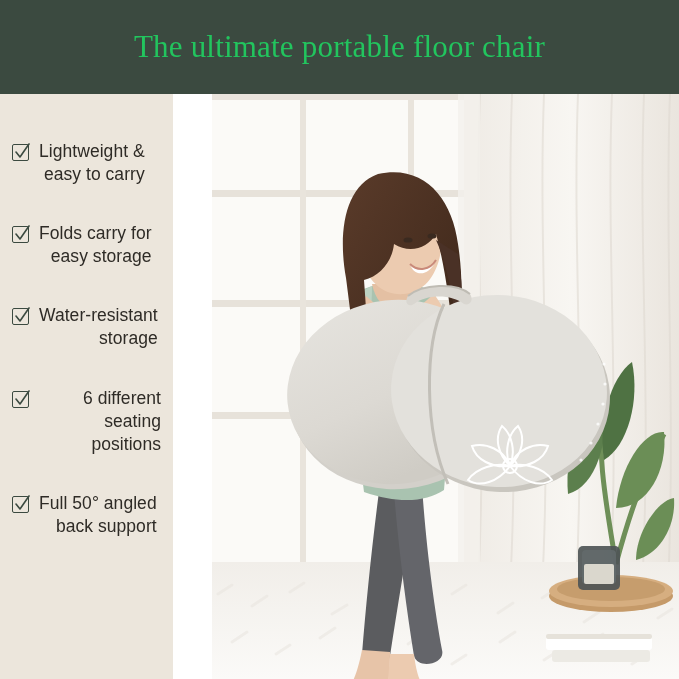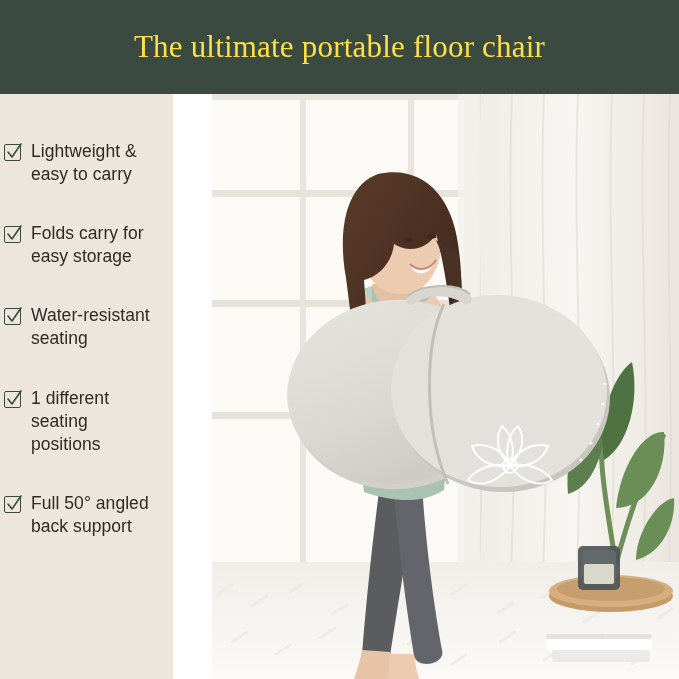--- a/index.html
+++ b/index.html
@@ -19,34 +19,35 @@
     position: absolute;
     left: 0; top: 0;
     width: 679px; height: 94px;
     background: #3b4a40;
     display: flex;
     align-items: center;
     justify-content: center;
   }
   .header-title {
     font-family: "Liberation Serif", serif;
-    color: #fde047;
+    color: #22c55e;
     font-size: 31px;
     font-weight: 400;
     letter-spacing: 0.2px;
     text-align: center;
     line-height: 1.1;
   }
   
   .features-panel {
     position: absolute;
     left: 0; top: 94px;
     width: 173px; height: 585px;
     background: #ece6dc;
-    padding: 46px 12px 0 4px;
+    padding: 46px 12px 0 12px;
+    text-align: right;
   }
   .feature {
     display: flex;
     align-items: flex-start;
     margin-bottom: 36px;
   }
   .checkbox {
     flex: 0 0 auto;
     width: 17px; height: 17px;
     border: 1.6px solid #3b4a40;
@@ -104,30 +105,30 @@
 easy storage</span>
     </div>
 
     <div class="feature">
       <span class="checkbox">
         <svg width="16" height="18" viewBox="0 0 16 18" fill="none" aria-hidden="true">
           <path d="M2 9 L6 14 L15 1" stroke="#3b4a40" stroke-width="1.6" fill="none" stroke-linecap="round" stroke-linejoin="round"></path>
         </svg>
       </span>
       <span class="feature-text">Water-resistant
-seating</span>
-    </div>
-
-    <div class="feature">
-      <span class="checkbox">
-        <svg width="16" height="18" viewBox="0 0 16 18" fill="none" aria-hidden="true">
-          <path d="M2 9 L6 14 L15 1" stroke="#3b4a40" stroke-width="1.6" fill="none" stroke-linecap="round" stroke-linejoin="round"></path>
-        </svg>
-      </span>
-      <span class="feature-text">1 different
+storage</span>
+    </div>
+
+    <div class="feature">
+      <span class="checkbox">
+        <svg width="16" height="18" viewBox="0 0 16 18" fill="none" aria-hidden="true">
+          <path d="M2 9 L6 14 L15 1" stroke="#3b4a40" stroke-width="1.6" fill="none" stroke-linecap="round" stroke-linejoin="round"></path>
+        </svg>
+      </span>
+      <span class="feature-text">6 different
 seating positions</span>
     </div>
 
     <div class="feature">
       <span class="checkbox">
         <svg width="16" height="18" viewBox="0 0 16 18" fill="none" aria-hidden="true">
           <path d="M2 9 L6 14 L15 1" stroke="#3b4a40" stroke-width="1.6" fill="none" stroke-linecap="round" stroke-linejoin="round"></path>
         </svg>
       </span>
       <span class="feature-text">Full 50° angled

